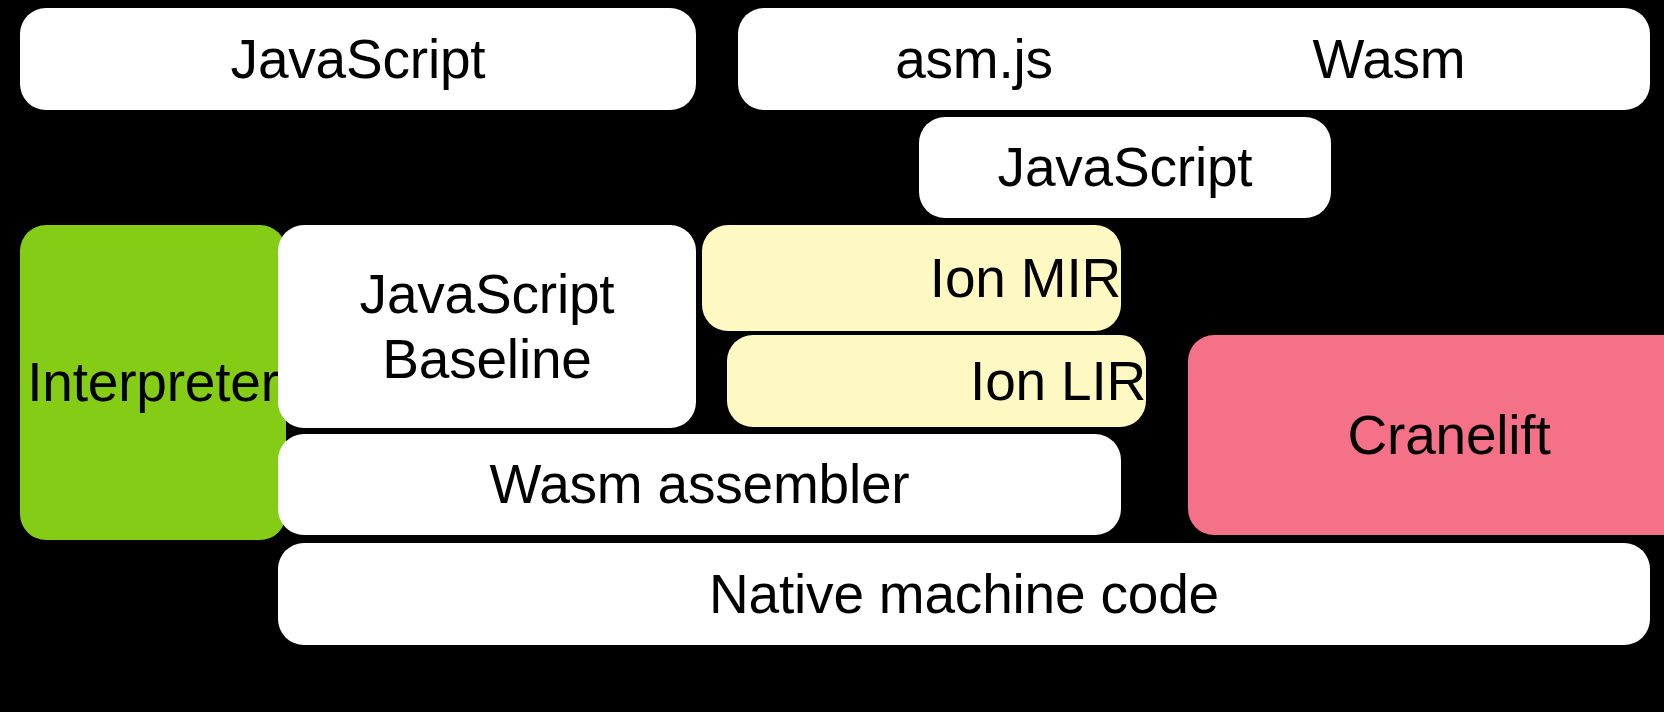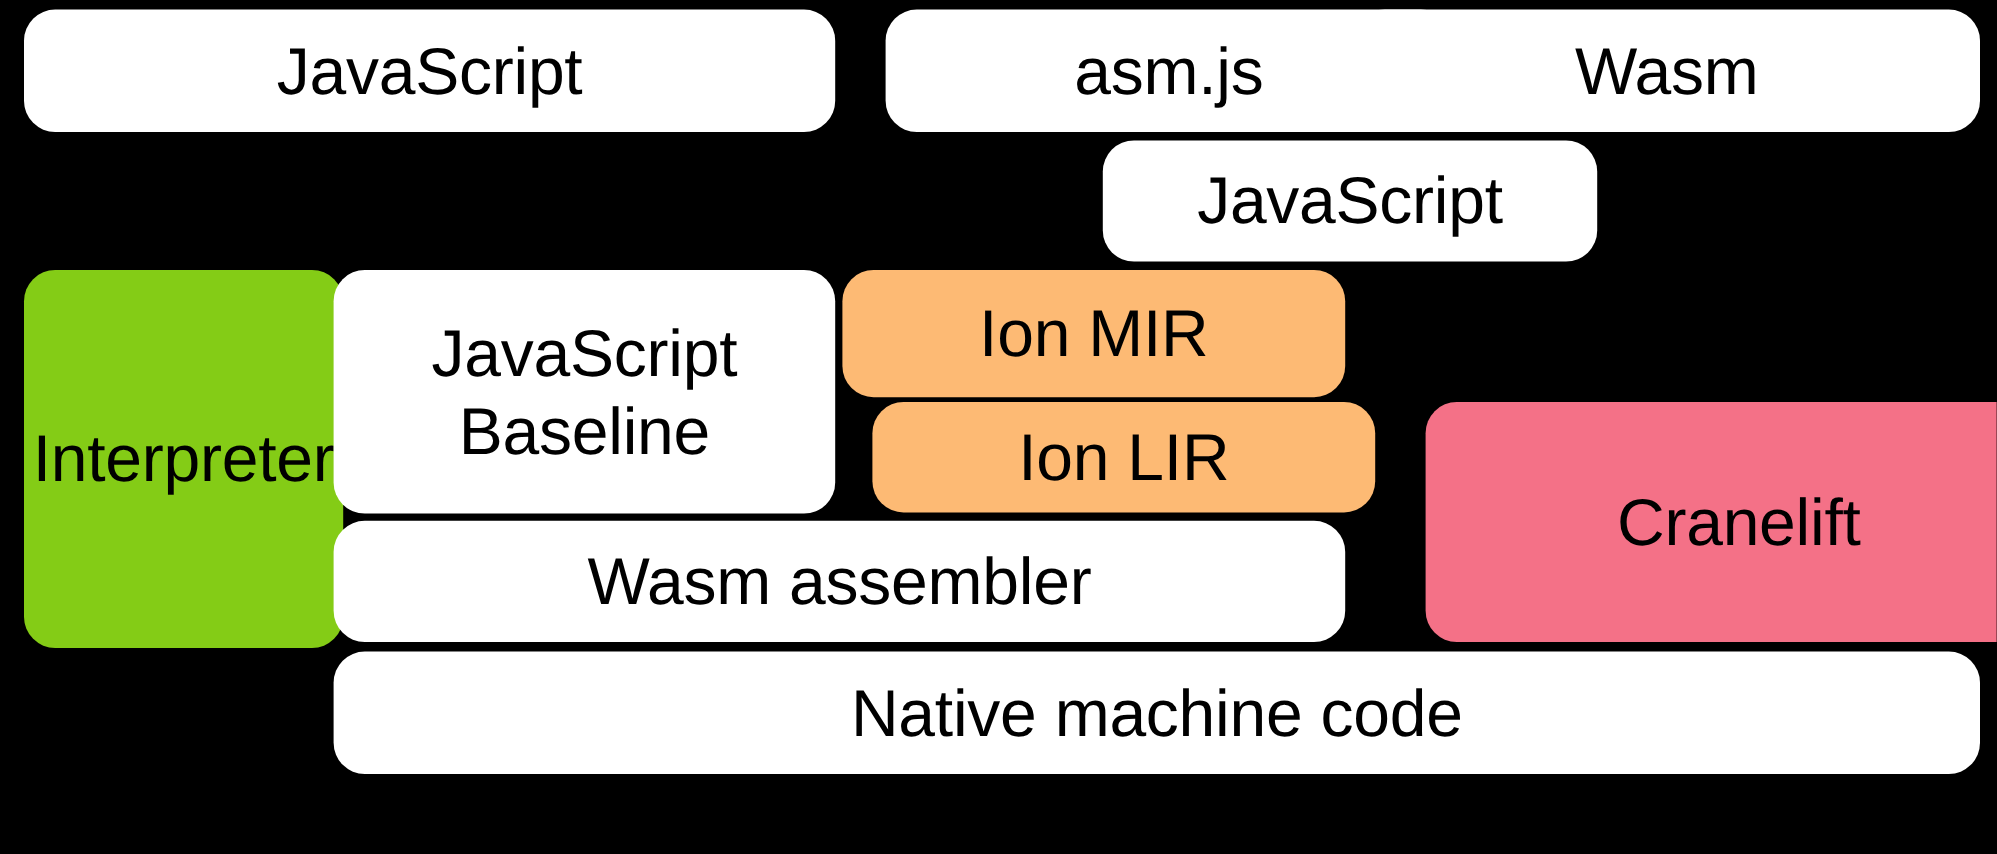--- a/index.html
+++ b/index.html
@@ -26,21 +26,21 @@
     color: #000000;
     font-size: 55px;
     font-weight: 400;
     line-height: 1.17;
     letter-spacing: -0.2px;
     white-space: pre-line;
     user-select: none;
   }
   .fill-white { background: #ffffff; }
   .fill-gray  { background: #84cc16; }
-  .fill-green { background: #fdba74; }
+  .fill-green { background: #fef9c3; justify-content: flex-end; }
   .fill-pink  { background: #f47187; }
 </style>
 </head>
 <body>
 
 <div id="stage">
     <div class="box fill-white" style="left: 20px; top: 8px; width: 676px; height: 102px;"><span>JavaScript</span></div>
     <div class="box fill-white" style="left: 738px; top: 8px; width: 472px; height: 102px;"><span>asm.js</span></div>
     <div class="box fill-white" style="left: 1128px; top: 8px; width: 522px; height: 102px;"><span>Wasm</span></div>
     <div class="box fill-white" style="left: 919px; top: 117px; width: 412px; height: 101px;"><span>JavaScript</span></div>

